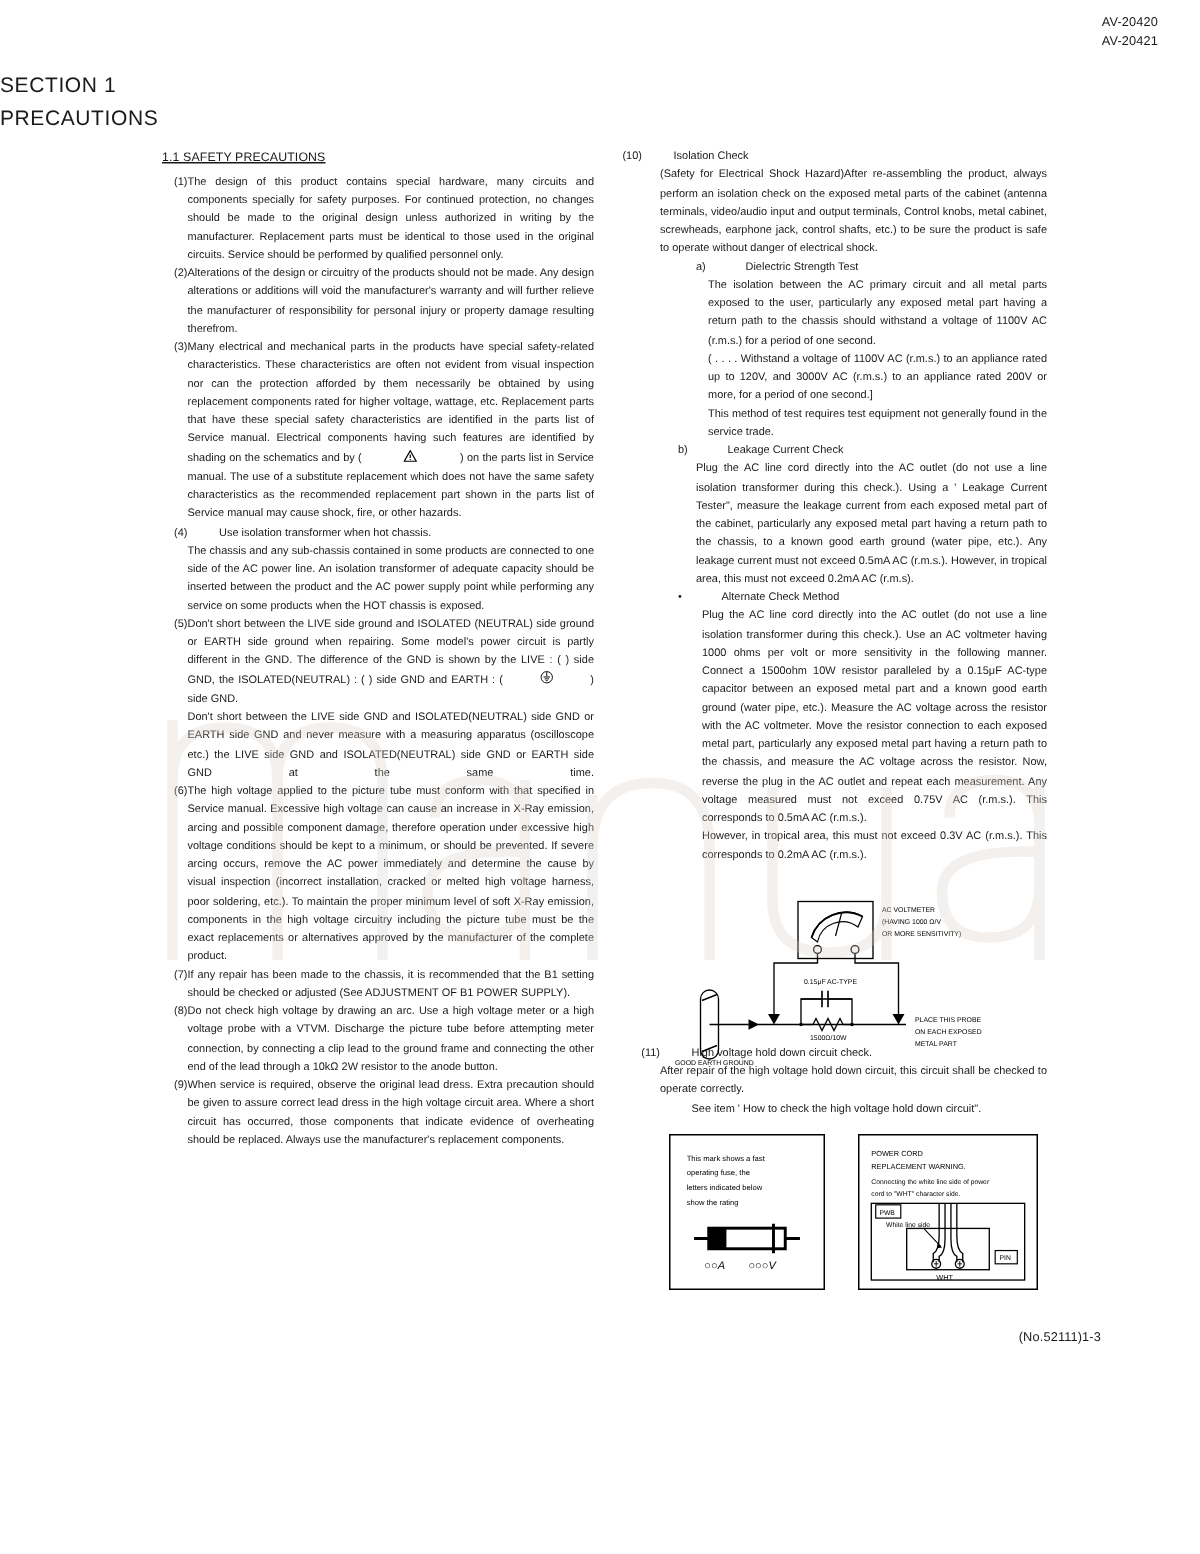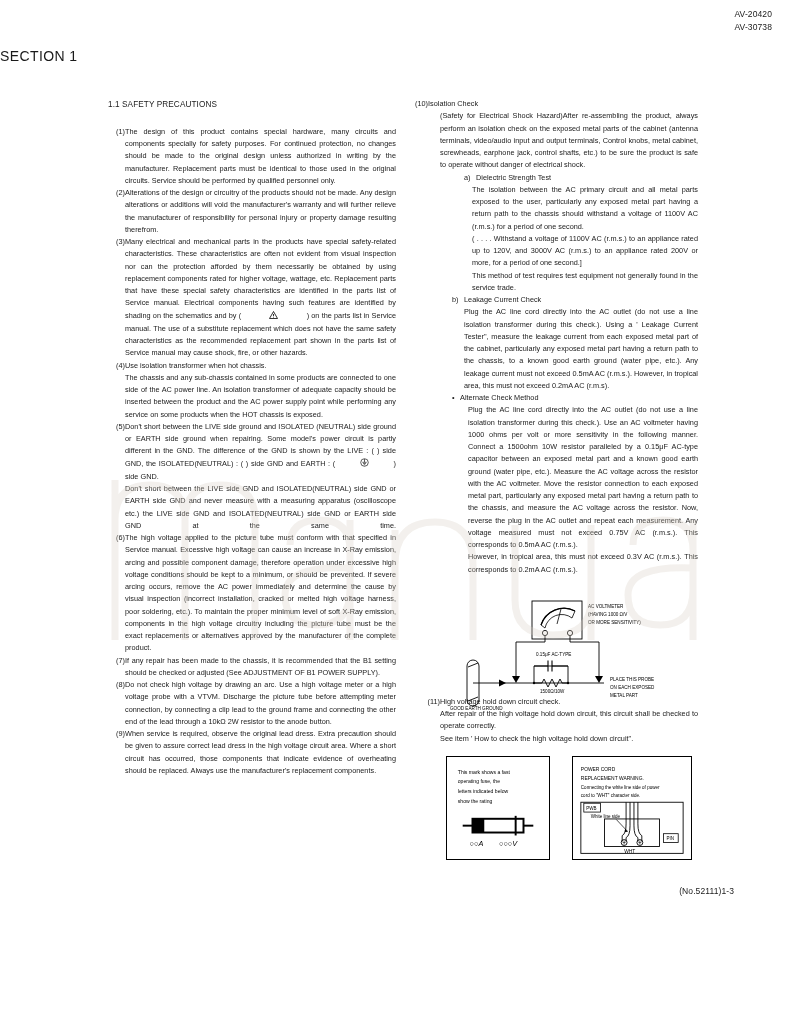--- a/index.html
+++ b/index.html
@@ -65,22 +65,23 @@
     font-size: 7.3px;
     line-height: 1.68;
     letter-spacing: 0.01px;
     text-align: justify;
   }
   .col-left  { left: 108px;  width: 288px; }
   .col-right { left: 408px;  width: 290px; }
 
   .head {
     font-size: 8.2px;
-    margin-bottom: 14px;
+    margin-bottom: 3px;
     letter-spacing: 0.1px;
+    text-decoration: underline;
   }
 
   
   .item {
     display: flex;
     margin-top: 0px;
   }
   .item .mk {
     flex: 0 0 auto;
     width: 17px;
@@ -92,21 +93,21 @@
     text-align: justify;
     text-justify: inter-word;
   }
   .indent-b { margin-left: 32px; }
 
   .sub {
     display: flex;
   }
   .sub .mk { flex: 0 0 auto; width: 12px; }
   .sub .bd { flex: 1 1 auto; }
-  .lastline { text-align: left; }
+  .lastline { text-align: left; padding-left: 21px; }
 
   .spread {
     text-align: justify;
     text-align-last: justify;
   }
 
   
   .sym {
     display: inline-block;
     vertical-align: -1px;
@@ -168,25 +169,26 @@
 
         <path d="M420,85 L420,160 Q420,195 458,195 Q496,195 496,160 L496,85 M496,85 L496,200"></path>
 
         <path d="M598,110 Q598,80 568,80 Q538,80 538,105 M598,80 L598,200 M598,150 Q598,185 565,185 Q533,185 533,155 Q533,125 598,128"></path>
       </g>
     </svg>
   </div>
 
   <div class="model-block">
     <div>AV-20420</div>
-    <div>AV-30738</div>
+    <div>AV-20421</div>
   </div>
 
   <div class="section-title">
     <span class="l2">SECTION 1</span>
+    <span class="l2">PRECAUTIONS</span>
   </div>
 
   <div class="col col-left">
 
     <div class="head">1.1 SAFETY PRECAUTIONS</div>
 
     <div class="item">
       <div class="mk">(1)</div>
       <div class="bd">The design of this product contains special hardware, many circuits and components specially for safety purposes. For continued protection, no changes should be made to the original design unless authorized in writing by the manufacturer. Replacement parts must be identical to those used in the original circuits. Service should be performed by qualified personnel only.</div>
     </div>

